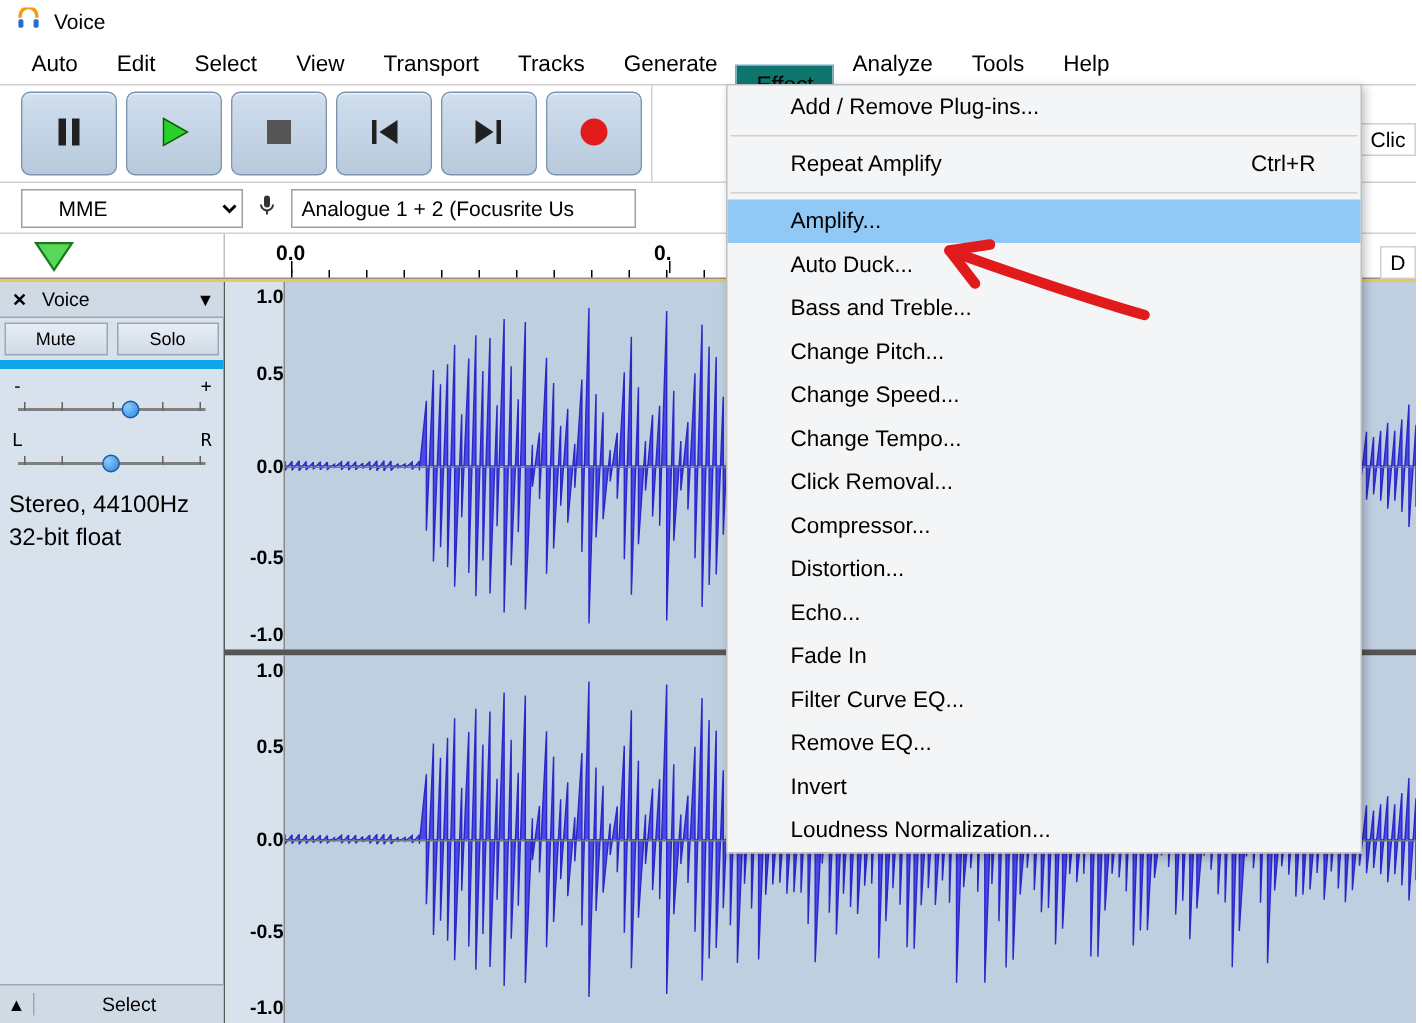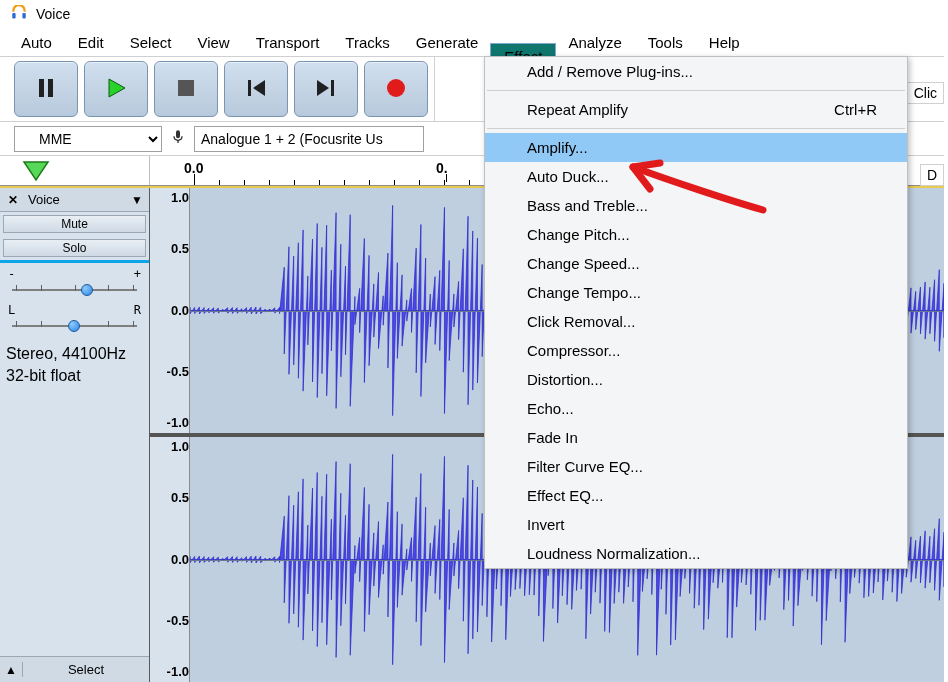--- a/index.html
+++ b/index.html
@@ -116,21 +116,21 @@
     border-right:1px solid #5a5a5a;position:relative;
     font-size:12px;
   }
   .tp-head{
     display:flex;align-items:center;height:24px;padding:0 6px;
     border-bottom:1px solid #9aa8b6;background:#d0dae5;
   }
   .tp-head .close{width:14px;text-align:center;font-weight:bold;cursor:default;}
   .tp-head .tname{flex:1;padding-left:8px;font-size:13px;}
   .tp-head .drop{width:12px;text-align:center;}
-  .tp-row{display:flex;border-bottom:3px solid #0ea5e9;flex-direction:column;}
+  .tp-row{display:flex;border-bottom:6px solid #0ea5e9;}
   .tp-row button{
     flex:1;height:22px;border:1px solid #9aa8b6;background:linear-gradient(#e8eef4,#cfdae6);
     font-size:12px;margin:3px;
   }
   .tp-slider{
     padding:4px 8px 2px;font-size:11px;display:flex;flex-direction:column;
   }
   .tp-slider .lbls{display:flex;justify-content:space-between;font-size:12px;font-family:monospace;}
   .tp-slider .track{
     position:relative;height:14px;margin-top:2px;
@@ -419,21 +419,21 @@
     <div class="row">
       <span>Echo...</span>
     </div>
     <div class="row">
       <span>Fade In</span>
     </div>
     <div class="row">
       <span>Filter Curve EQ...</span>
     </div>
     <div class="row">
-      <span>Effect EQ...</span>
+      <span>Remove EQ...</span>
     </div>
     <div class="row">
       <span>Invert</span>
     </div>
     <div class="row">
       <span>Loudness Normalization...</span>
     </div>
   </div>
 
 <div class="right-strip">

